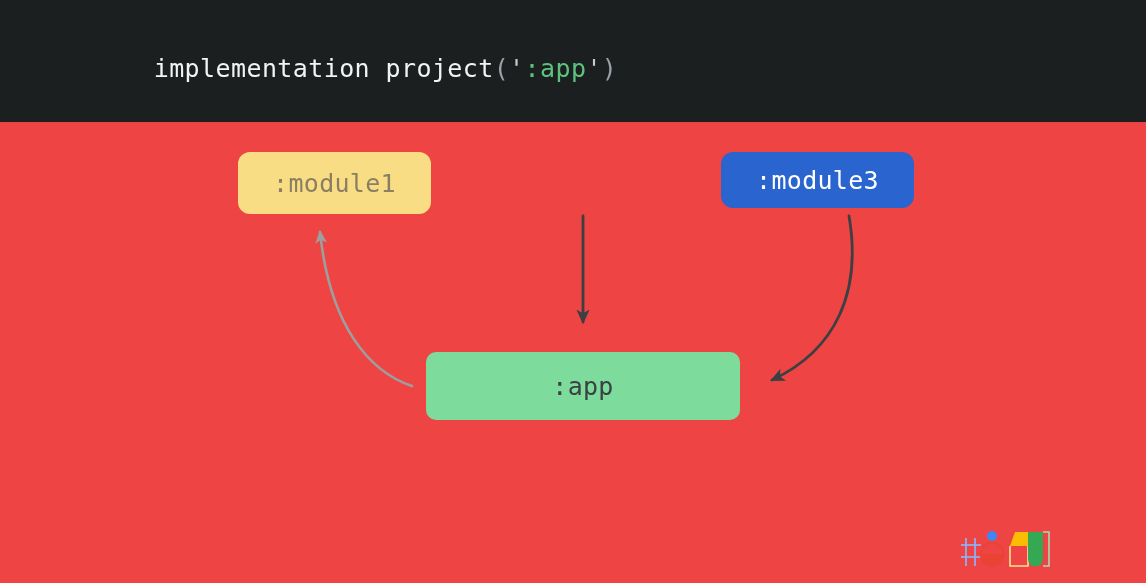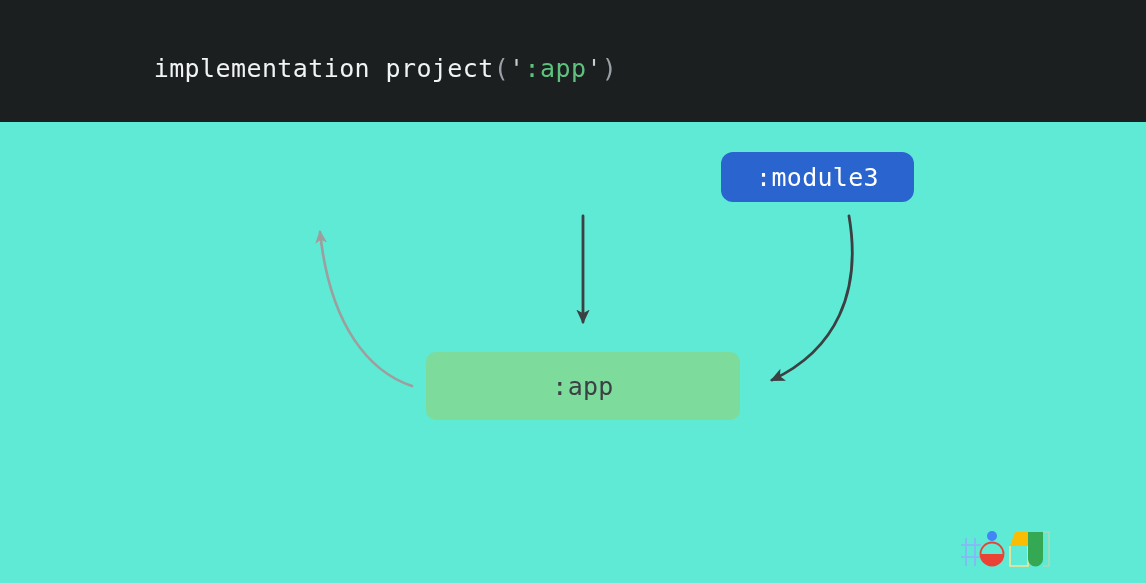--- a/index.html
+++ b/index.html
@@ -4,21 +4,21 @@
 <style>
   html, body {
     margin: 0;
     padding: 0;
     background: #ffffff;
   }
   #slide {
     position: relative;
     width: 1146px;
     height: 583px;
-    background: #5eead4;
+    background: #ef4444;
     overflow: hidden;
     font-family: "Liberation Sans", sans-serif;
   }
 
   
   #code-bar {
     position: absolute;
     left: 0;
     top: 0;
     width: 1146px;
@@ -69,21 +69,21 @@
     color: #8a7f63;
   }
   #node-module2 {
     left: 479px;  top: 30px;
     width: 193px; height: 62px;
     background: #2a64cf;
     color: #ffffff;
   }
   #node-module3 {
     left: 721px;  top: 30px;
-    width: 193px; height: 50px;
+    width: 193px; height: 56px;
     background: #2a64cf;
     color: #ffffff;
     text-align: right;
   }
   #node-app {
     left: 426px;  top: 230px;
     width: 314px; height: 68px;
     background: #7ddb9b;
     color: #3b4043;
     border-radius: 10px;
@@ -128,20 +128,23 @@
         </marker>
       </defs>
 
       <path d="M 412 264 C 370 250 330 205 320 110" fill="none" stroke="#9e9e9e" stroke-width="2.6" stroke-linecap="round" marker-end="url(#ah-gray)"></path>
 
       <path d="M 583 94 L 583 200" fill="none" stroke="#3c4043" stroke-width="2.8" stroke-linecap="round" marker-end="url(#ah-dark)"></path>
 
       <path d="M 849 94 C 862 170 836 228 772 258" fill="none" stroke="#3c4043" stroke-width="2.8" stroke-linecap="round" marker-end="url(#ah-dark)"></path>
     </svg>
 
+    <div class="node" id="node-module1">
+      <span>:module1</span>
+    </div>
 
 
     <div class="node" id="node-module3">
       <span>:module3</span>
     </div>
 
     <div class="node" id="node-app">
       <span>:app</span>
     </div>
 

